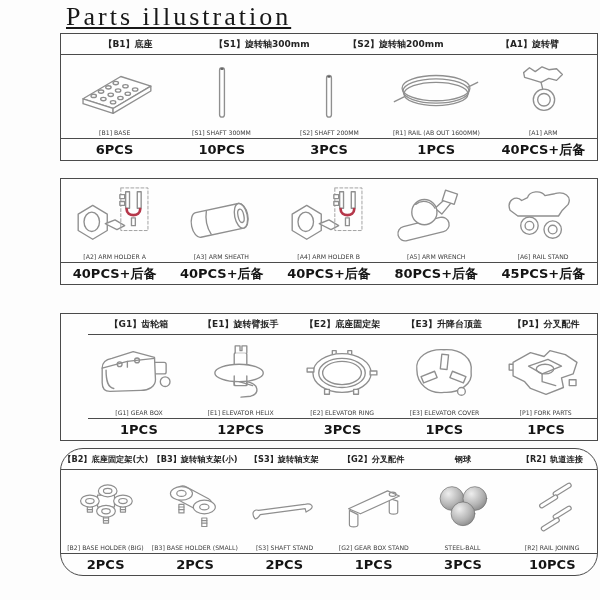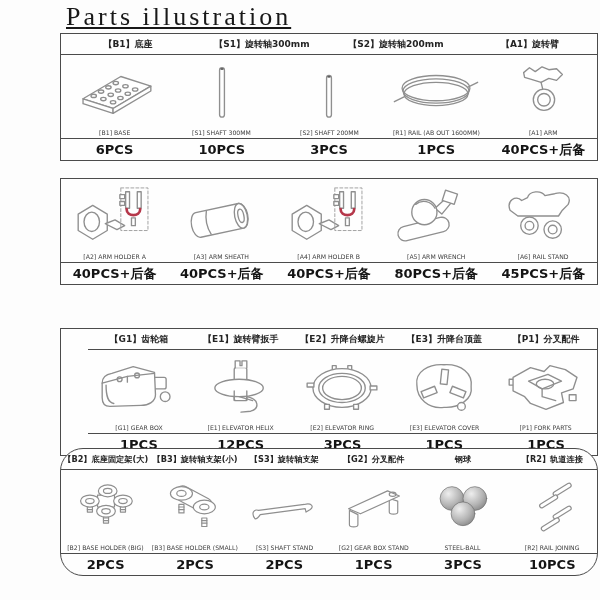--- a/index.html
+++ b/index.html
@@ -212,25 +212,25 @@
   </div>
   <div class="block-qty">
     <div class="qty-cell">40PCS+后备</div>
     <div class="qty-cell">40PCS+后备</div>
     <div class="qty-cell">40PCS+后备</div>
     <div class="qty-cell">80PCS+后备</div>
     <div class="qty-cell">45PCS+后备</div>
   </div>
 </div>
 
-<div class="block" style="top:328px;padding-left:27px;">
+<div class="block" style="top:313px;padding-left:27px;">
   <div class="block-header">
     <div class="header-cell">【G1】齿轮箱</div>
     <div class="header-cell">【E1】旋转臂扳手</div>
-    <div class="header-cell">【E2】升降台螺旋片</div>
+    <div class="header-cell">【E2】底座固定架</div>
     <div class="header-cell">【E3】升降台顶盖</div>
     <div class="header-cell">【P1】分叉配件</div>
   </div>
   <div class="block-body">
     <div class="part-cell">
       <div class="part-art">
         <svg viewBox="0 0 92 64" width="90" height="62">
           <rect fill="#fff" x="58" y="22" width="16" height="12" rx="2"></rect>
           <circle fill="#fff" cx="73" cy="42" r="5"></circle>
           <path fill="#fff" d="M8,28 C8,22 12,19 18,18 L40,11 L62,17 L63,40 C63,47 56,51 48,51 L16,52 C10,52 8,48 8,43 Z"></path>

